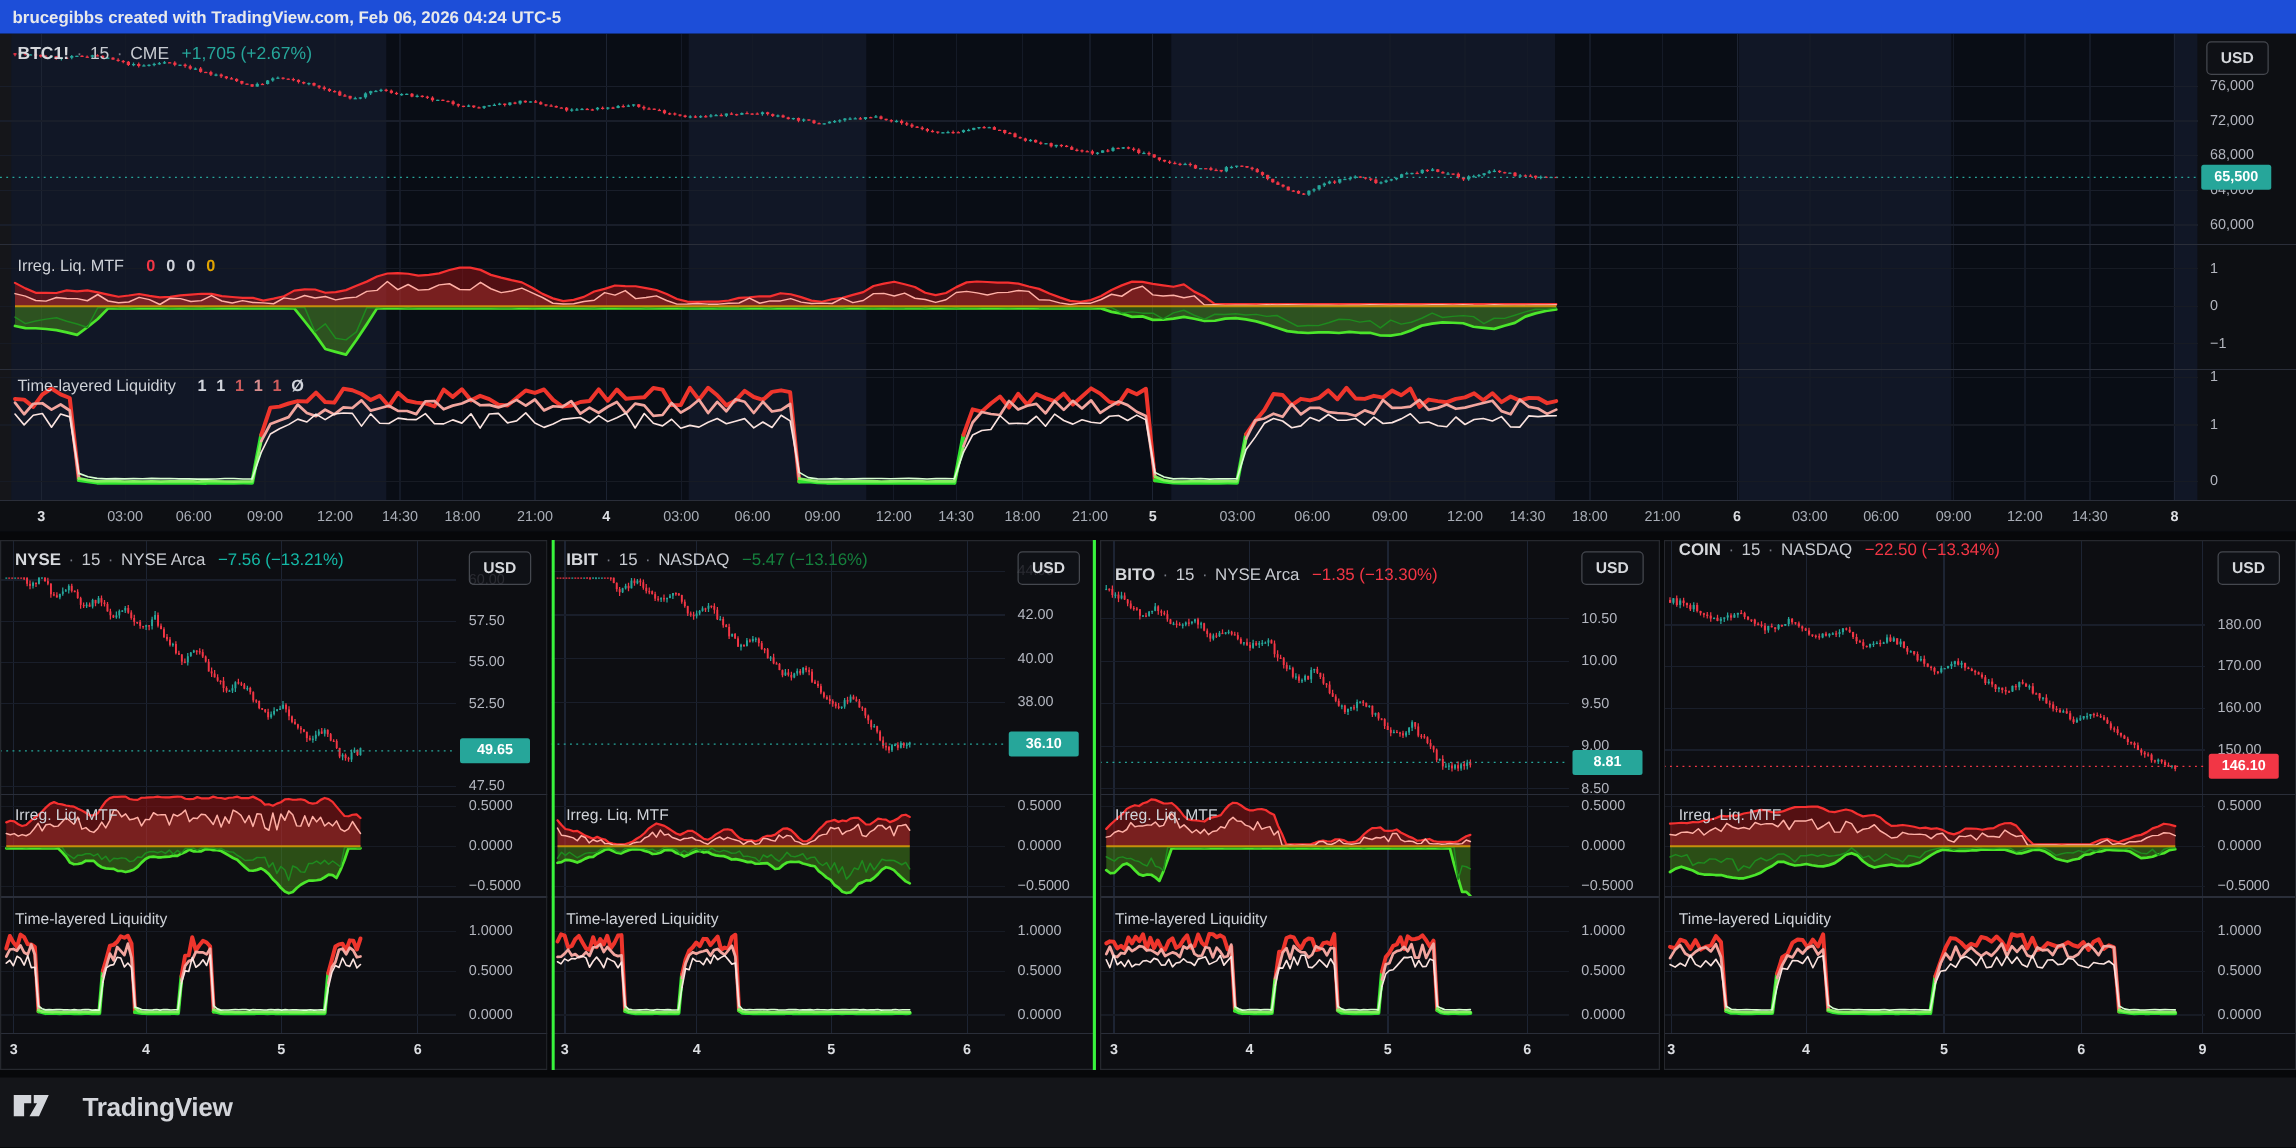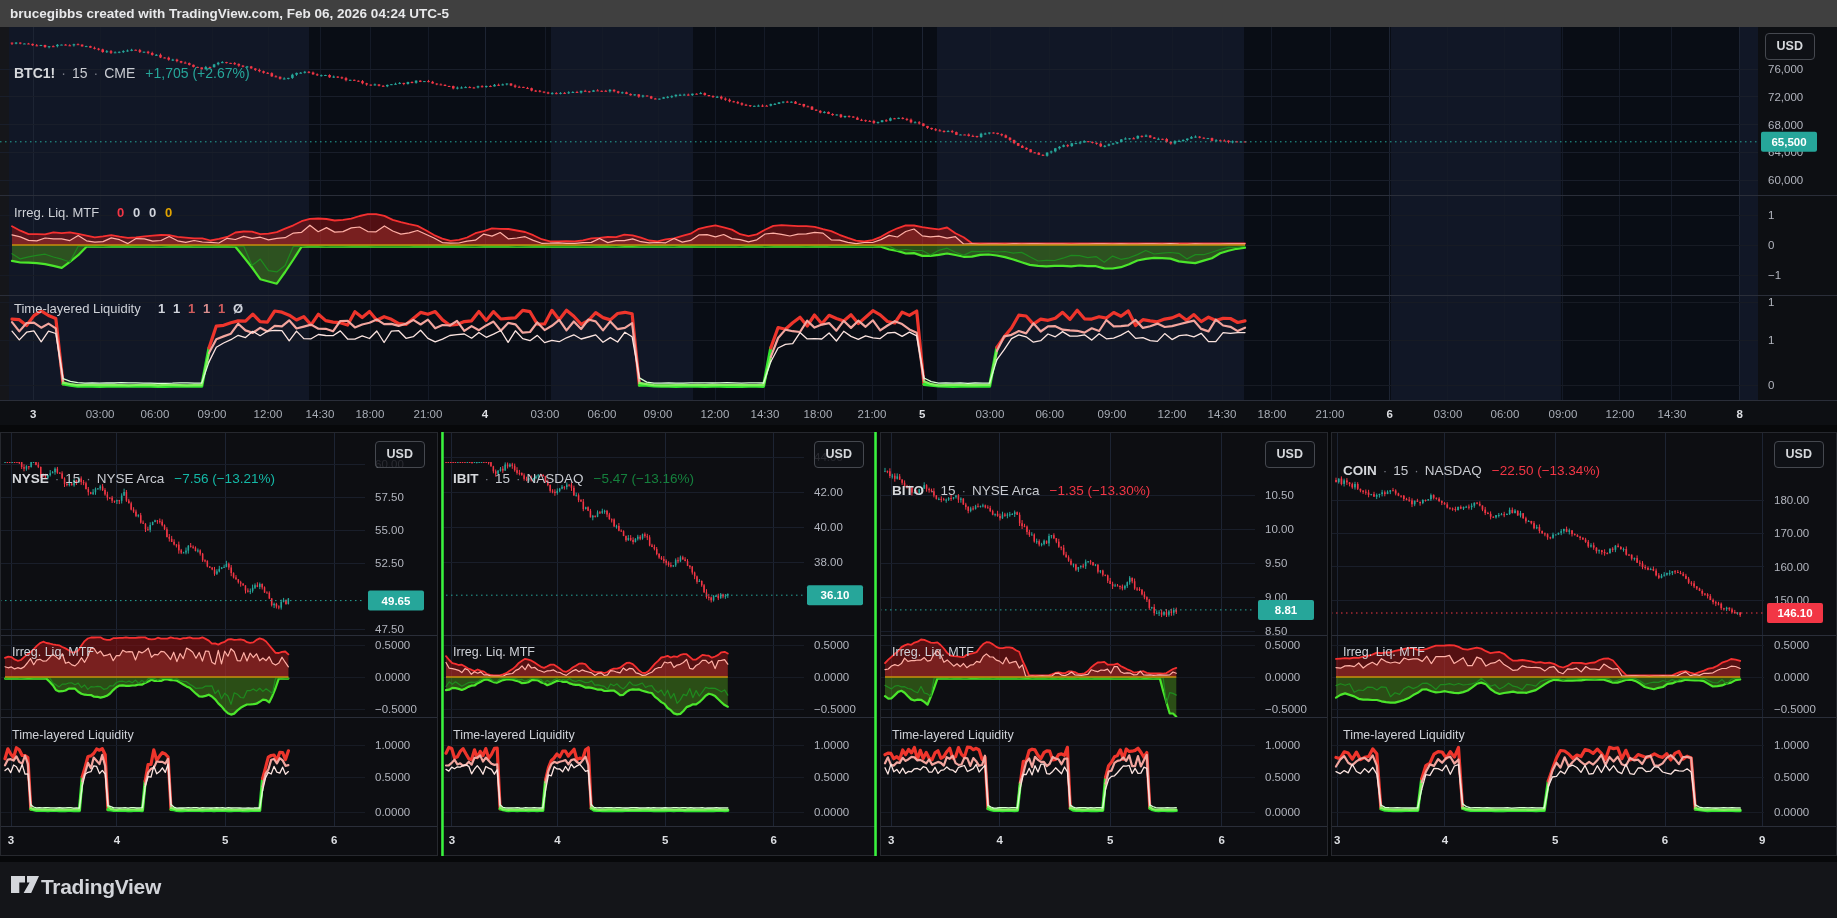--- a/index.html
+++ b/index.html
@@ -1,29 +1,29 @@
 <!DOCTYPE html>
 <html><head>
 <meta charset="utf-8">
 <style>
   html,body{margin:0;padding:0;background:#07080a;}
   .app{position:relative;width:1837px;height:918px;background:#07080a;overflow:hidden;
        font-family:"Liberation Sans",sans-serif;-webkit-font-smoothing:antialiased;}
-  .banner{position:absolute;left:0;top:0;width:1837px;height:27px;background:#404040;
+  .banner{position:absolute;left:0;top:0;width:1837px;height:27px;background:#1d4ed8;
           color:#e8e9eb;font-size:13.5px;font-weight:700;line-height:27px;padding-left:10px;box-sizing:border-box;}
   .chartbox{position:absolute;overflow:hidden;}
   .chartbox svg{position:absolute;left:0;top:0;display:block;}
   svg text{font-family:"Liberation Sans",sans-serif;}
-  .titlebar{position:absolute;z-index:3;white-space:nowrap;font-size:14px;color:#d6d8dc;font-weight:600;margin-top:31px;}
+  .titlebar{position:absolute;z-index:3;white-space:nowrap;font-size:14px;color:#d6d8dc;font-weight:600;}
   .titlebar .sep{color:#787b86;font-weight:400;margin:0 6px;}
   .titlebar .chg{margin-left:10px;font-weight:400;}
   .usd{position:absolute;z-index:3;height:25px;line-height:25px;padding:0 11px;border:1px solid #45484f;
        border-radius:4px;background:rgba(16,18,24,.85);color:#d6d8dc;font-size:12.5px;font-weight:700;cursor:pointer;text-align:right;}
   .footer{position:absolute;left:0;top:862px;width:1837px;height:56px;background:#141519;}
-  .brand{position:absolute;left:10px;top:9px;display:flex;align-items:center;gap:1px;cursor:pointer;}
+  .brand{position:absolute;left:10px;top:9px;display:flex;align-items:center;gap:26px;cursor:pointer;}
   .brand-text{color:#d3d5da;font-size:21px;font-weight:700;letter-spacing:-0.3px;}
 </style>
 </head>
 <body>
 
 <div class="app">
   <div class="banner">
     <span>brucegibbs created with TradingView.com, Feb 06, 2026 04:24 UTC-5</span>
   </div>
   <div id="charts-root">

